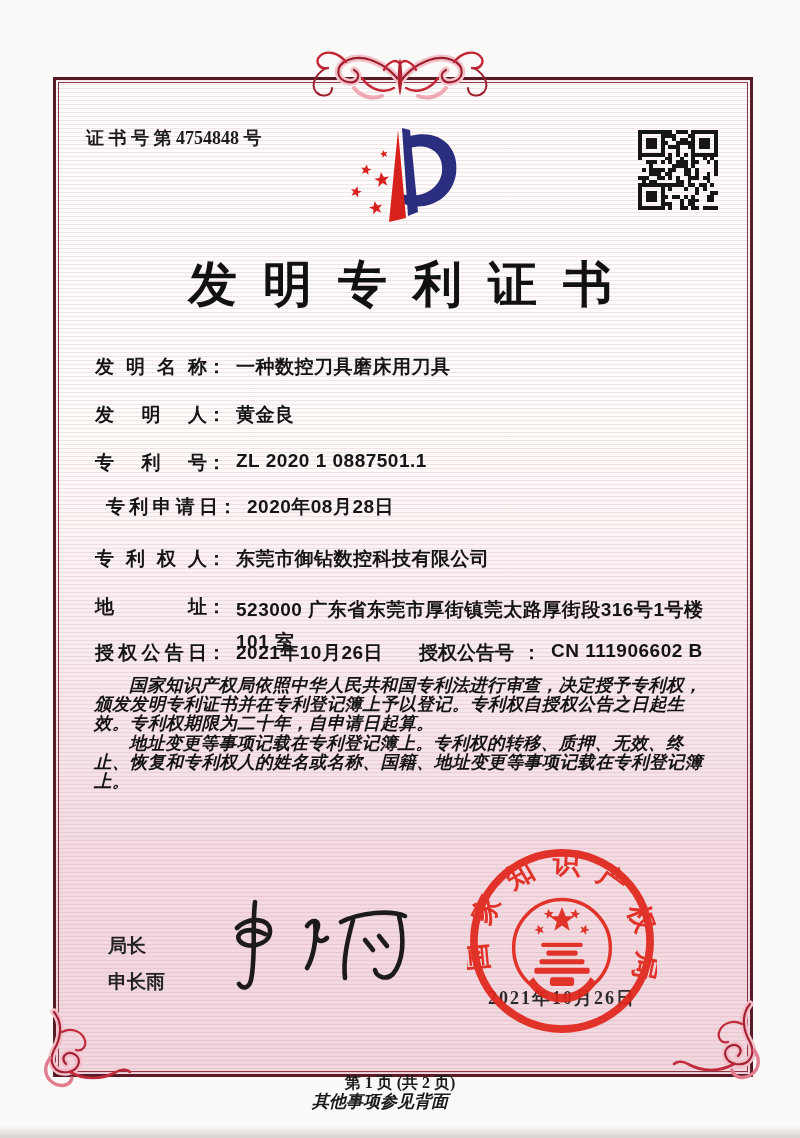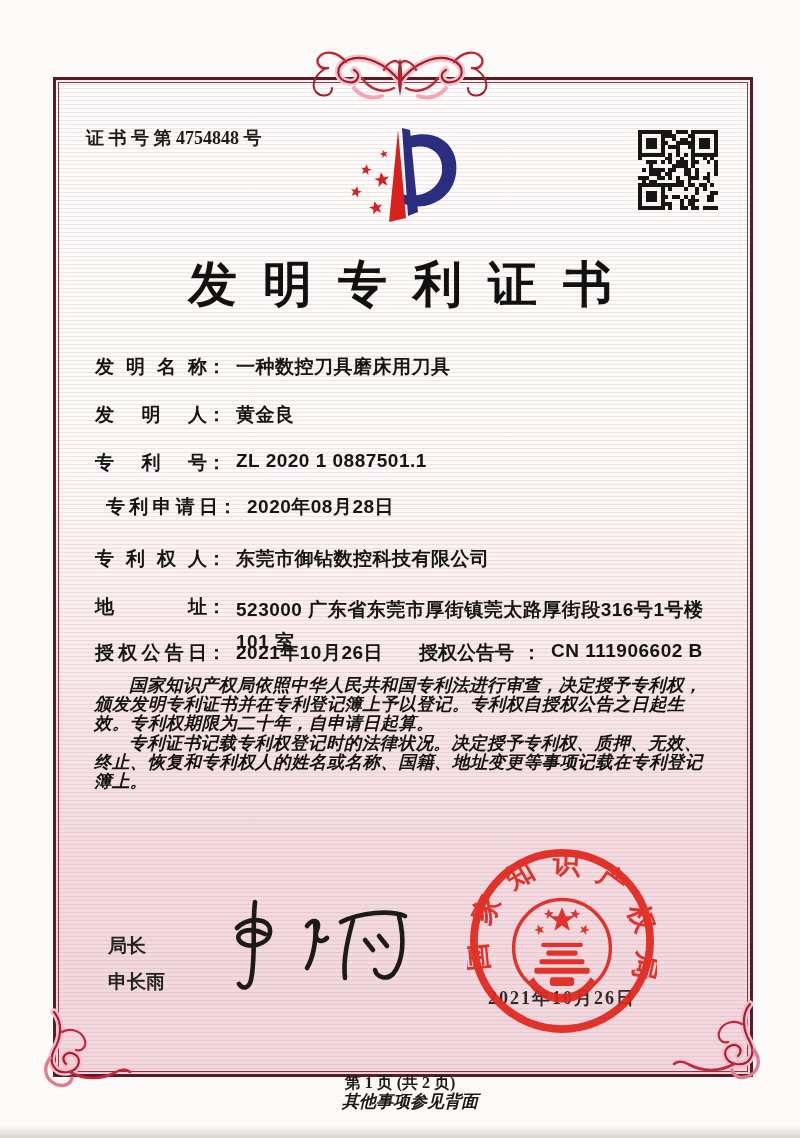--- a/index.html
+++ b/index.html
@@ -46,21 +46,21 @@
   .sig{position:absolute;left:215px;top:888px;}
   
   .seal-date{position:absolute;left:488px;top:986px;font-size:18px;font-weight:bold;
              color:#2c2a28;letter-spacing:2px;z-index:1;}
   .seal{position:absolute;left:467px;top:846px;z-index:2;opacity:.93;}
   
   .page-num{position:absolute;left:53px;top:1042px;width:694px;text-align:center;
             font-size:16px;font-weight:600;color:#1e1d1b;margin-top:31px;}
   .back-note{position:absolute;left:0;top:1090px;width:760px;text-align:center;
              font-family:"Liberation Serif","DejaVu Serif",serif;font-style:italic;
-             font-weight:bold;font-size:17px;color:#1a1918;padding-left:30px;}
+             font-weight:bold;font-size:17px;color:#1a1918;}
   .ornament-top{position:absolute;left:266px;top:44px;z-index:3;}
   .flourish{position:absolute;z-index:3;}
   .flourish.bl{left:40px;top:1006px;}
   .flourish.br{left:672px;top:998px;transform:scaleX(-1);}
 </style>
 </head>
 <body>
 
 <div class="page">
 
@@ -398,21 +398,21 @@
     </span>
     <span class="subfield">
       <span class="lbl2">授权公告号</span>
         <span class="colon">：</span>
       <span class="val">CN 111906602 B</span>
     </span>
   </div>
 
   <div class="body-text">
     <p>国家知识产权局依照中华人民共和国专利法进行审查，决定授予专利权，颁发发明专利证书并在专利登记簿上予以登记。专利权自授权公告之日起生效。专利权期限为二十年，自申请日起算。</p>
-    <p>专利证书记载专利权登记时的法律状况。决定授予专利权、质押、无效、终止、恢复和专利权人的姓名或名称、国籍、地址变更等事项记载在专利登记簿上。</p>
+    <p>地址变更等事项记载在专利登记簿上。专利权的转移、质押、无效、终止、恢复和专利权人的姓名或名称、国籍、地址变更等事项记载在专利登记簿上。</p>
   </div>
 
   <div class="director">
     <div>局长</div>
     <div>申长雨</div>
   </div>
 
   <svg class="sig" width="200" height="112" viewBox="0 0 200 112">
     <g fill="none" stroke="#1c1b1a" stroke-width="4.6" stroke-linecap="round">
       <path d="M40,14 C37,38 41,70 36,92 C34,100 28,102 24,96"></path>

